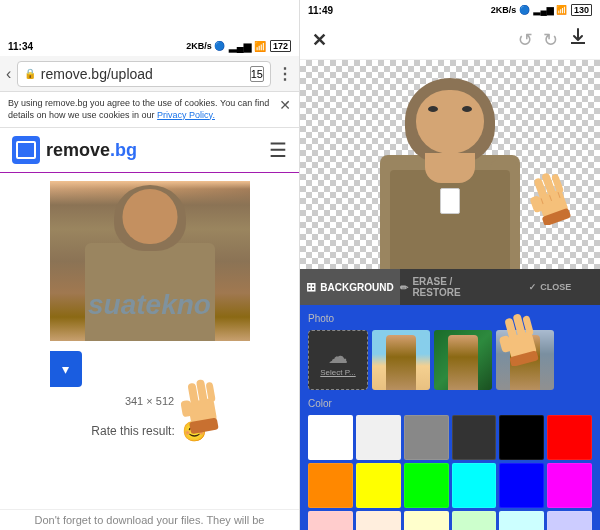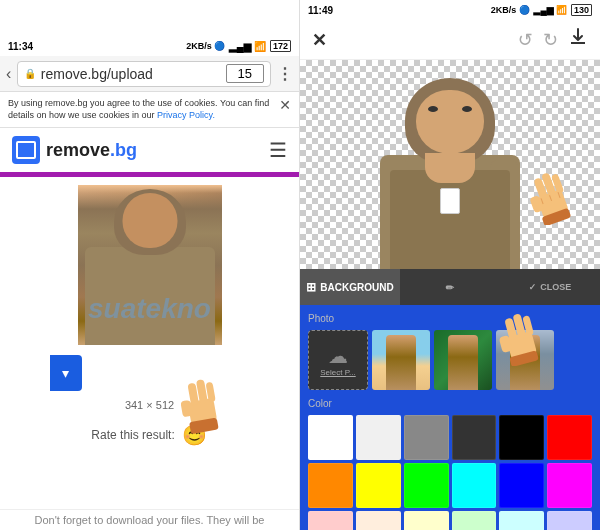--- a/index.html
+++ b/index.html
@@ -63,55 +63,55 @@
       gap: 4px;
       font-size: 10px;
     }
 
     .lock-icon { color: #555; font-size: 10px; }
     .url-text { font-size: 14px; color: #333; flex: 1; }
     .tab-badge {
       background: #fff;
       border: 1px solid #888;
       border-radius: 2px;
-      font-size: 13px;
-      padding: 1px 11px;
+      font-size: 11px;
+      padding: 1px 0;
     }
 
     .browser-menu { font-size: 16px; color: #555; font-weight: bold; }
 
     .cookie-banner {
       background: #fff;
       border-bottom: 1px solid #e0e0e0;
       padding: 6px 8px;
       font-size: 9px;
       color: #333;
       display: flex;
       align-items: flex-start;
       justify-content: space-between;
       line-height: 1.3;
     }
 
     .cookie-text { flex: 1; }
-    .cookie-text a { color: #1a73e8; }
+    .cookie-text a { color: #1a73e8; text-decoration: underline; }
     .cookie-close {
       font-size: 14px;
       color: #555;
       cursor: pointer;
       margin-left: 6px;
       line-height: 1;
     }
 
     .site-header {
       display: flex;
       align-items: center;
       justify-content: space-between;
       padding: 8px 12px;
       background: #fff;
-      border-bottom: 5px solid #a21caf;
+      border-bottom: 1px solid #a21caf;
     }
 
     .logo {
       display: flex;
       align-items: center;
       gap: 6px;
       font-size: 18px;
       font-weight: bold;
     }
 
@@ -140,21 +140,21 @@
       flex: 1;
       background: #fff;
       display: flex;
       flex-direction: column;
       align-items: center;
       overflow: hidden;
       position: relative;
     }
 
     .preview-image {
-      width: 144px;
+      width: 200px;
       height: 160px;
       background: linear-gradient(135deg, #c8a882 0%, #b8956a 30%, #8B7355 60%, #a0855e 100%);
       position: relative;
       overflow: hidden;
       margin-top: 8px;
       text-align: center;
     }
 
     .watermark {
       position: absolute;
@@ -584,20 +584,21 @@
     </div>
   </div>
 
   <div class="bottom-tabs">
     <div class="tab tab-active">
       <span style="font-size:12px;">⊞</span>
       <span>BACKGROUND</span>
     </div>
     <div class="tab tab-inactive">
       <span style="font-size:10px;">✏</span>
+      <span>ERASE / RESTORE</span>
     </div>
     <div class="tab tab-inactive tab-close">
       <span>✓</span>
       <span>CLOSE</span>
     </div>
   </div>
 
   <div class="bg-panel">
 
     <div class="photo-section">

